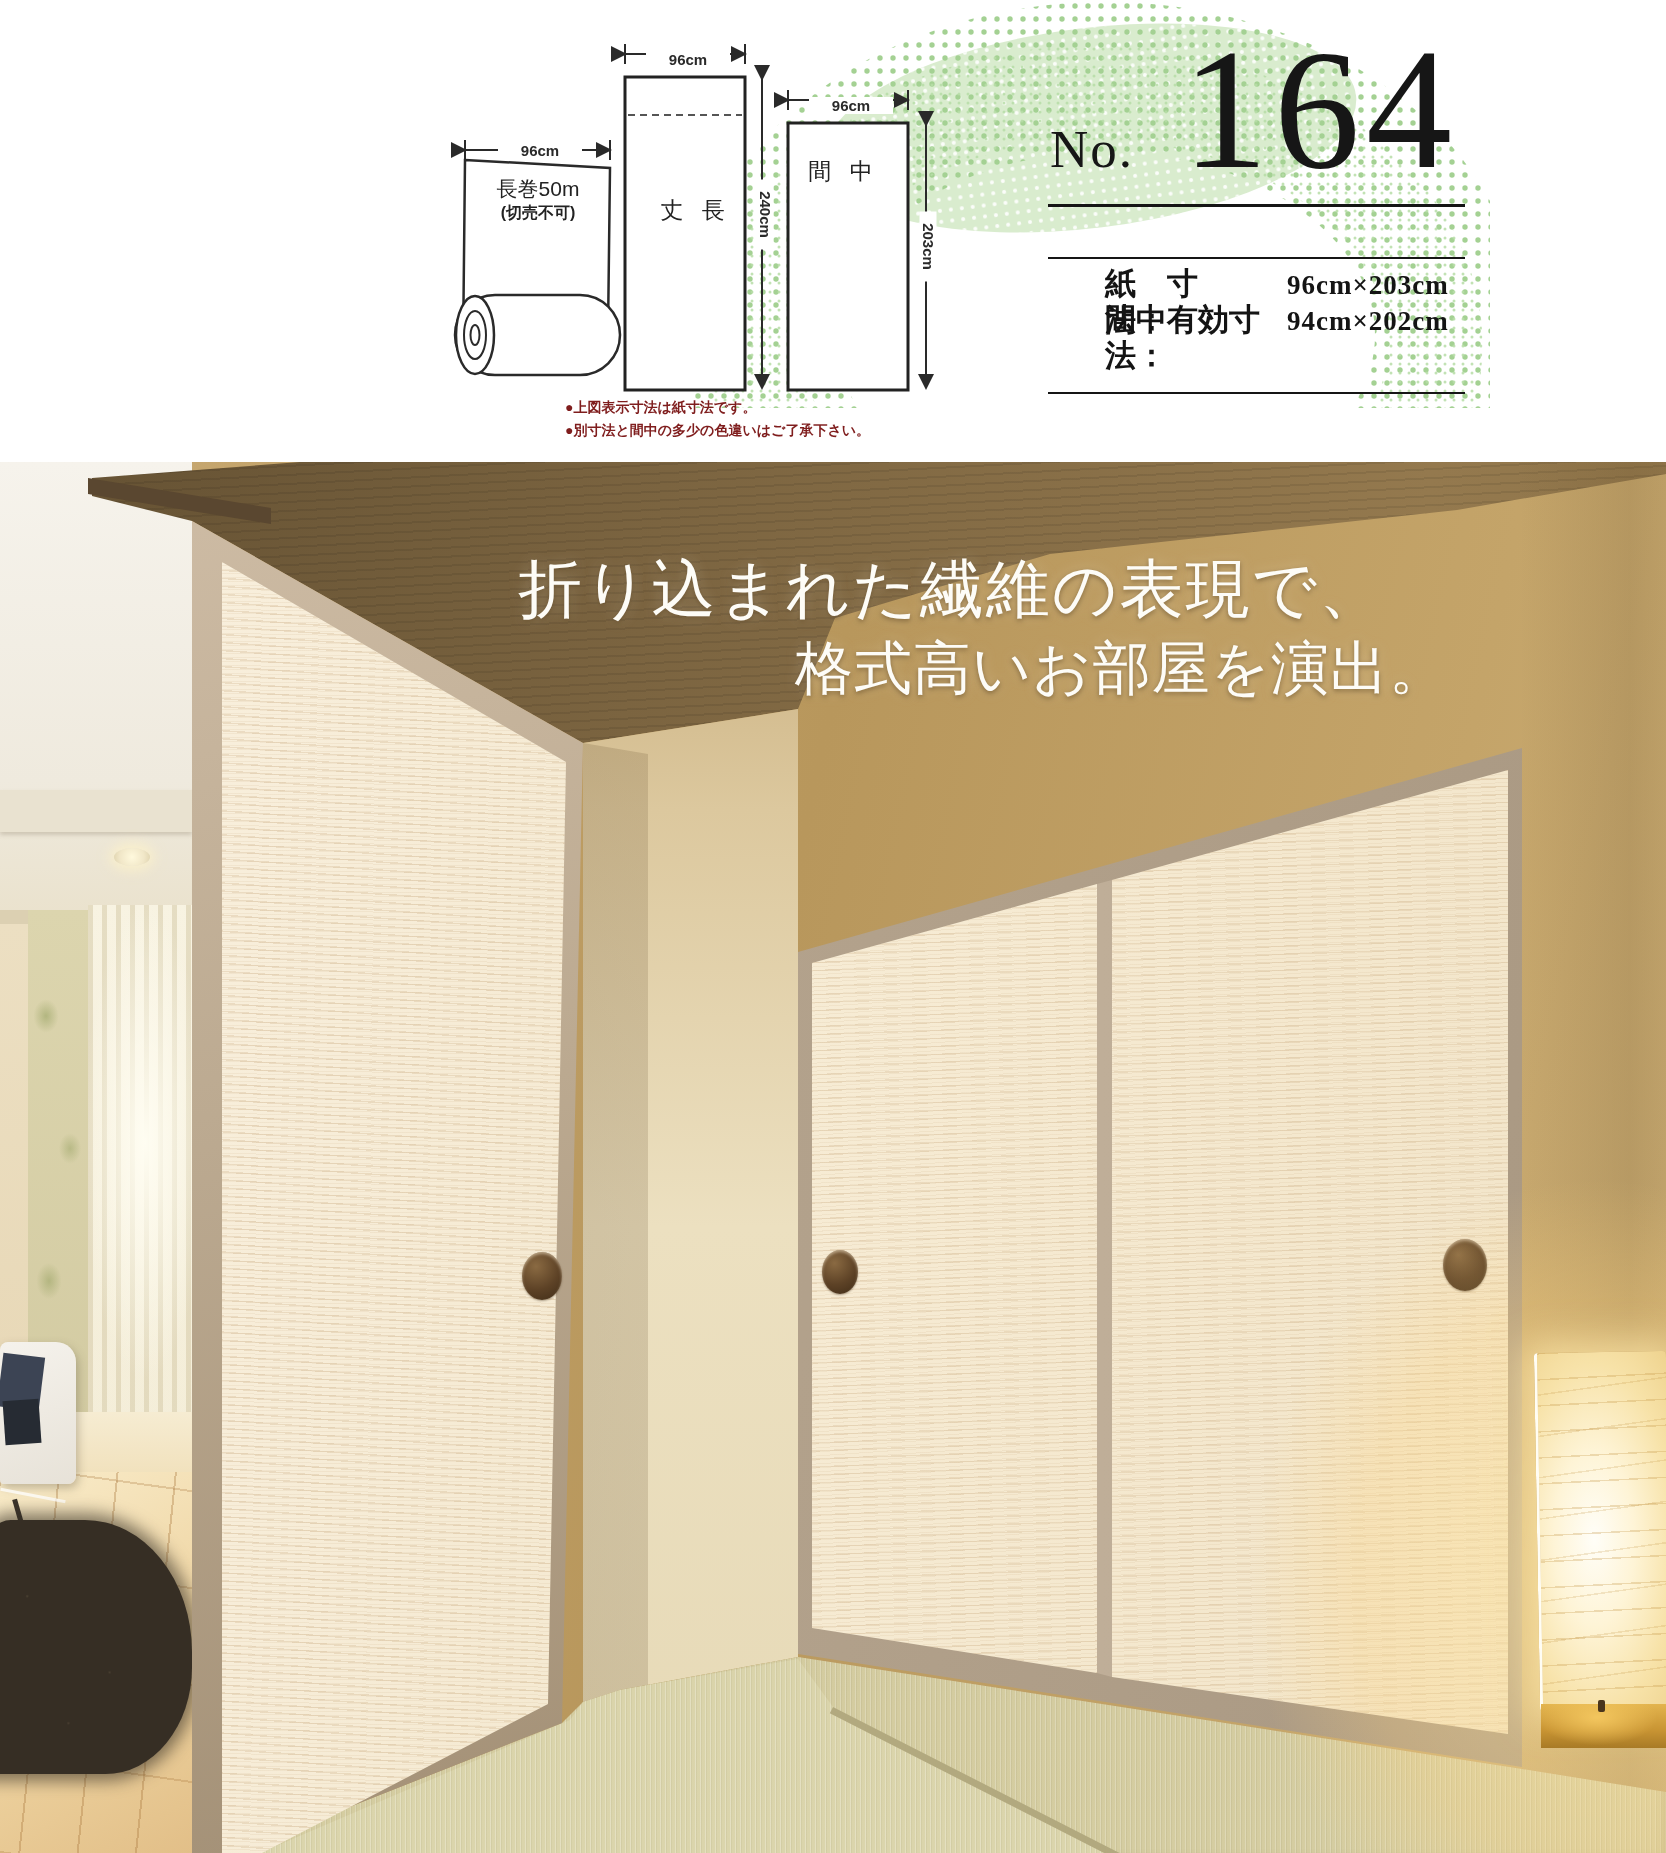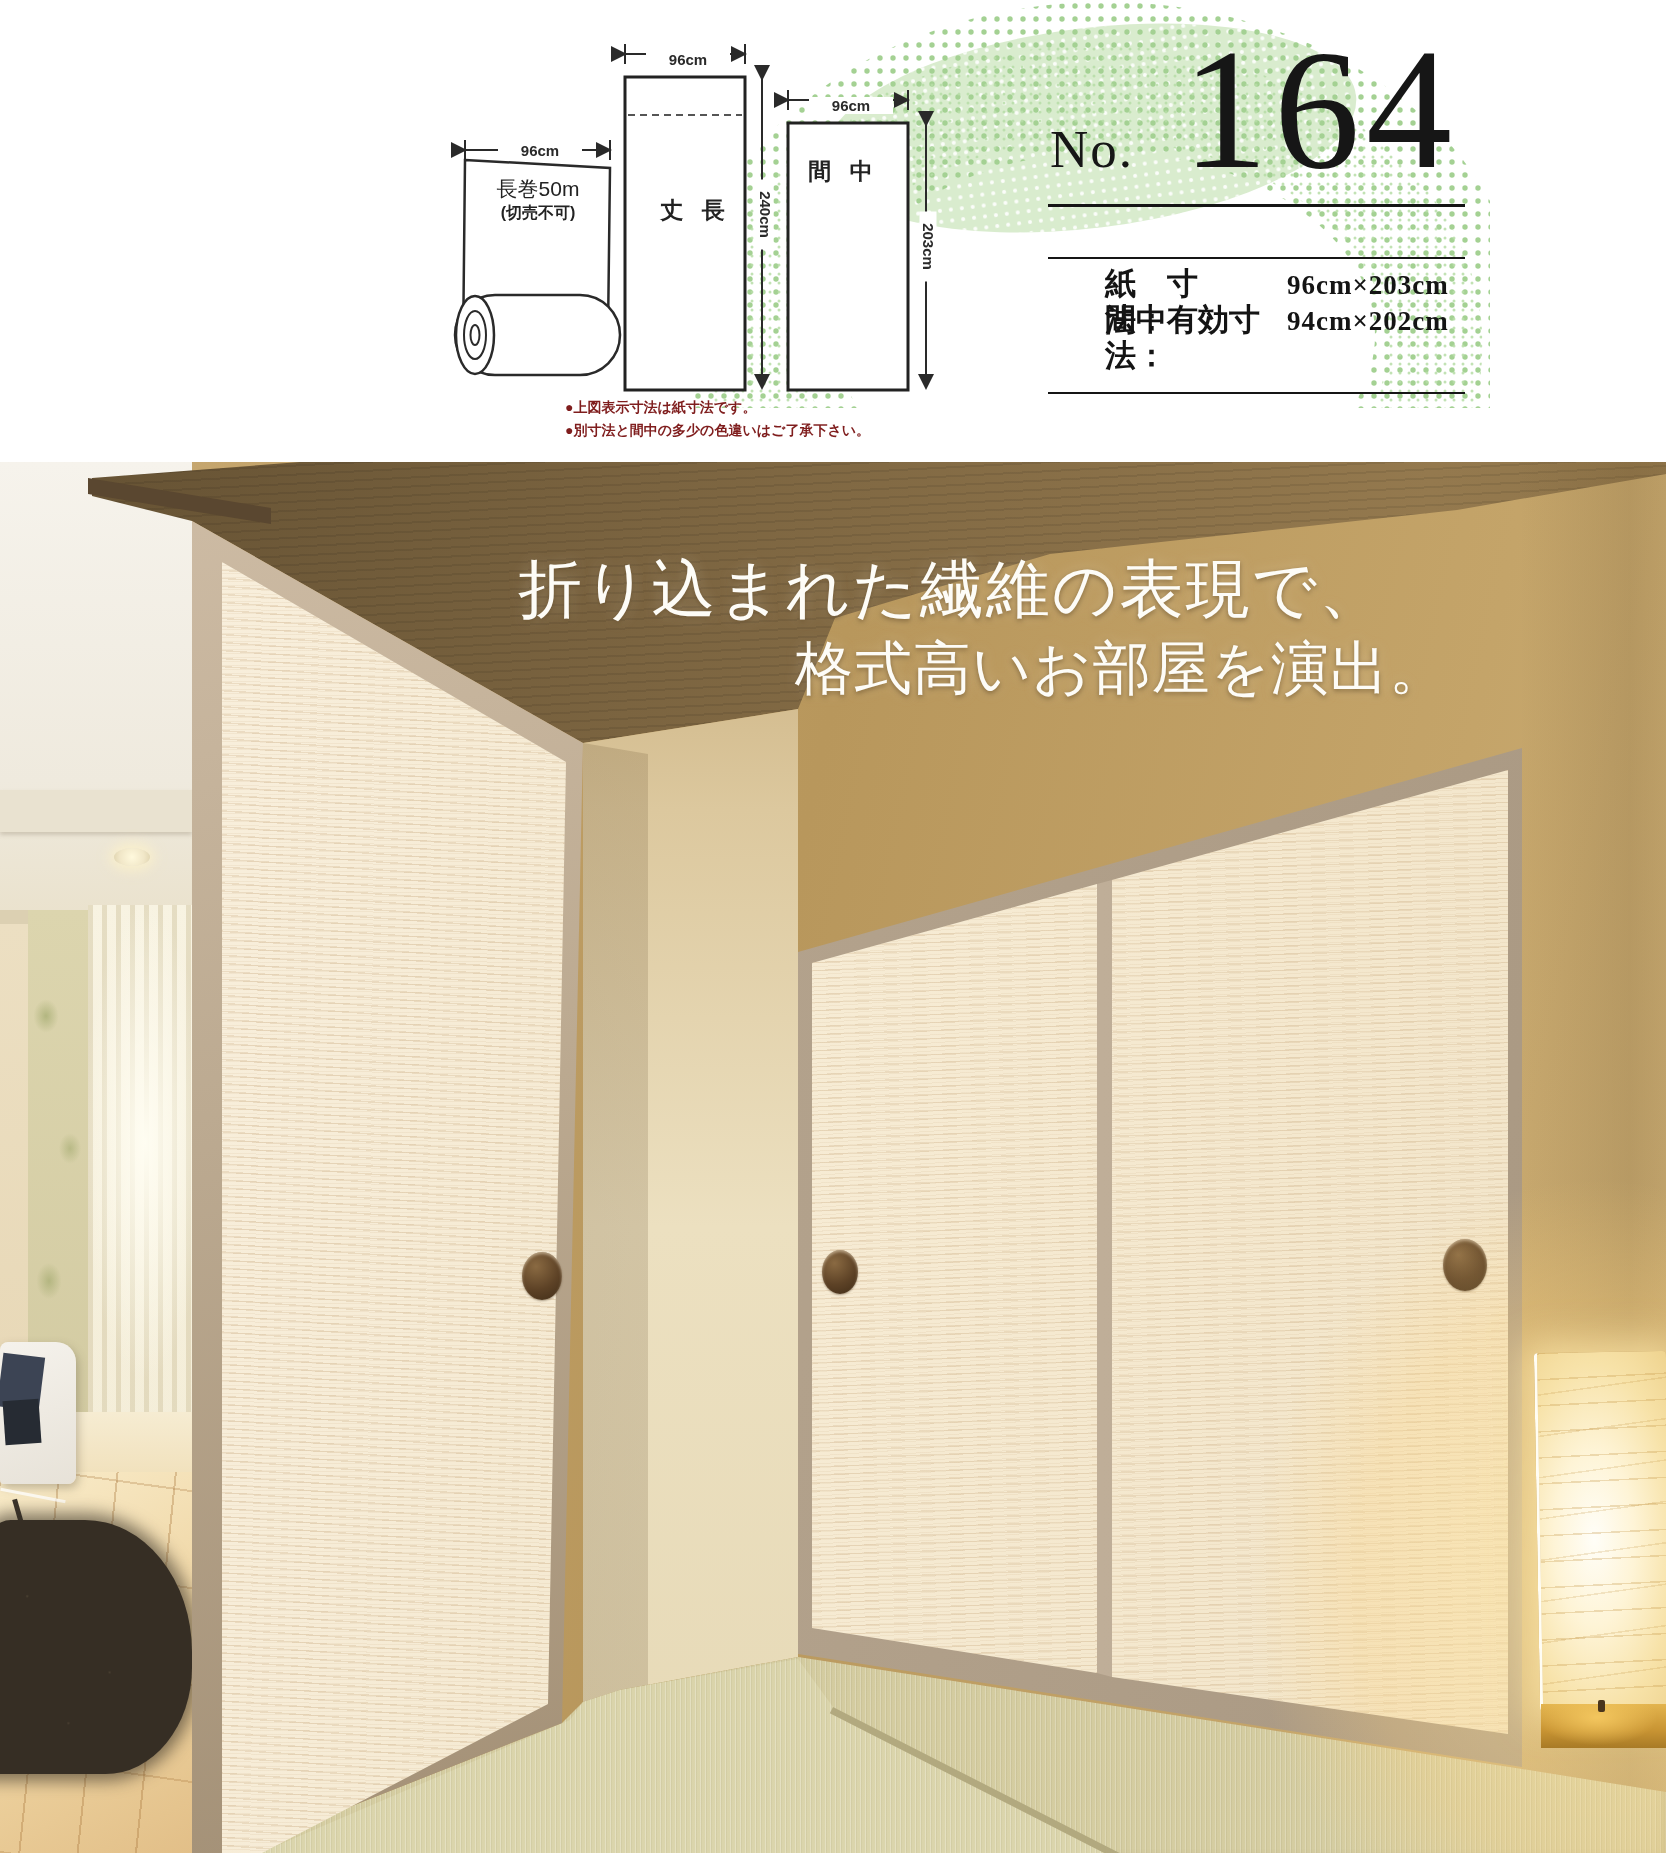--- a/index.html
+++ b/index.html
@@ -15,21 +15,21 @@
        background:#fff;padding:0 3px;line-height:17px;}
   .lbl-roll96{left:498px;top:142px;width:78px;}
   .lbl-take96{left:646px;top:51px;width:78px;}
   .lbl-mana96{left:809px;top:97px;width:78px;}
   .lbl-240{left:730px;top:206px;width:64px;transform:rotate(90deg);}
   .lbl-203{left:893px;top:238px;width:64px;transform:rotate(90deg);}
   .roll-text{position:absolute;left:468px;top:176px;width:140px;text-align:center;color:#222;}
   .roll-text .l1{font-size:21px;font-weight:400;line-height:26px;}
   .roll-text .l2{font-size:16px;font-weight:700;line-height:21px;}
   .dg-name{position:absolute;width:107px;text-align:center;color:#222;font-size:23px;
-           font-weight:700;letter-spacing:6px;text-indent:6px;}
+           font-weight:400;letter-spacing:6px;text-indent:6px;}
   .name-take{left:639px;top:195px;}
   .name-mana{left:787px;top:156px;}
   .notes{position:absolute;left:565px;top:396px;color:#7f1d1d;font-size:14px;font-weight:700;line-height:23px;}
 
   .serif{font-family:"Liberation Serif","DejaVu Serif",serif;}
   .no-block{position:absolute;left:1050px;top:14px;width:416px;height:192px;white-space:nowrap;color:#161616;}
   .no-prefix{font-size:53px;line-height:190px;letter-spacing:2px;}
   .no-number{font-size:172px;line-height:190px;letter-spacing:6px;margin-left:48px;}
   .rule{position:absolute;background:#151515;}
   .rule1{left:1048px;top:204px;width:417px;height:3px;}

